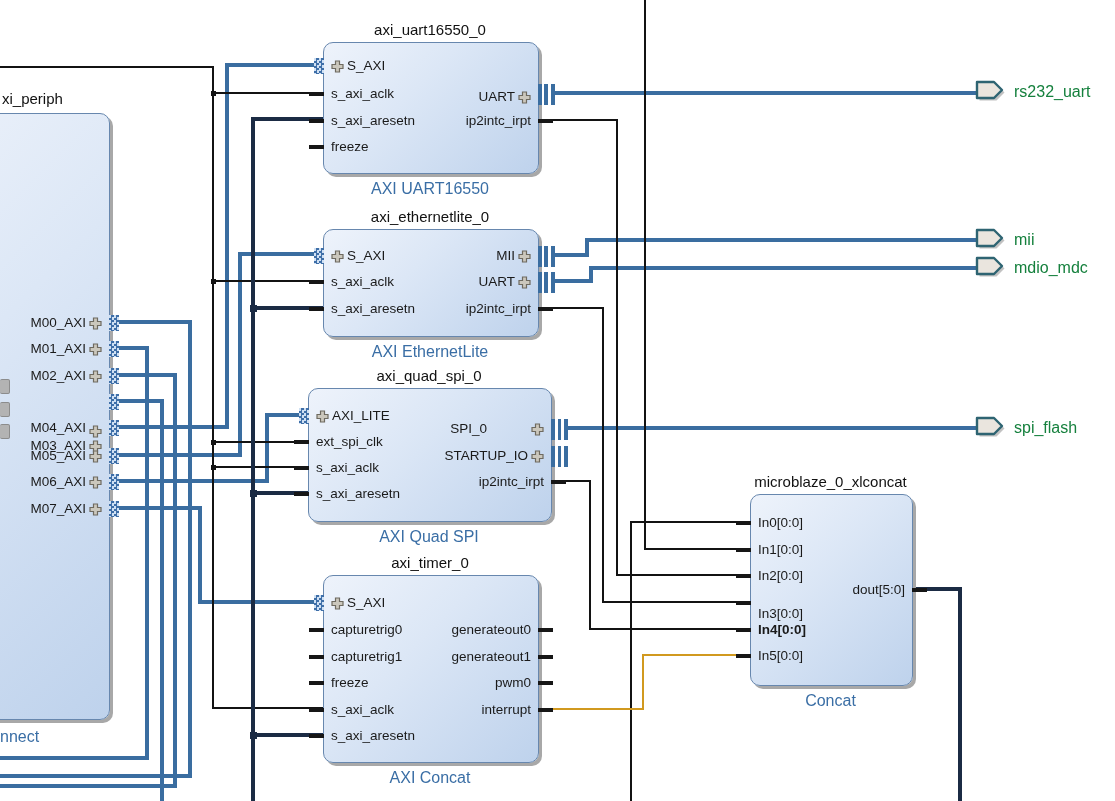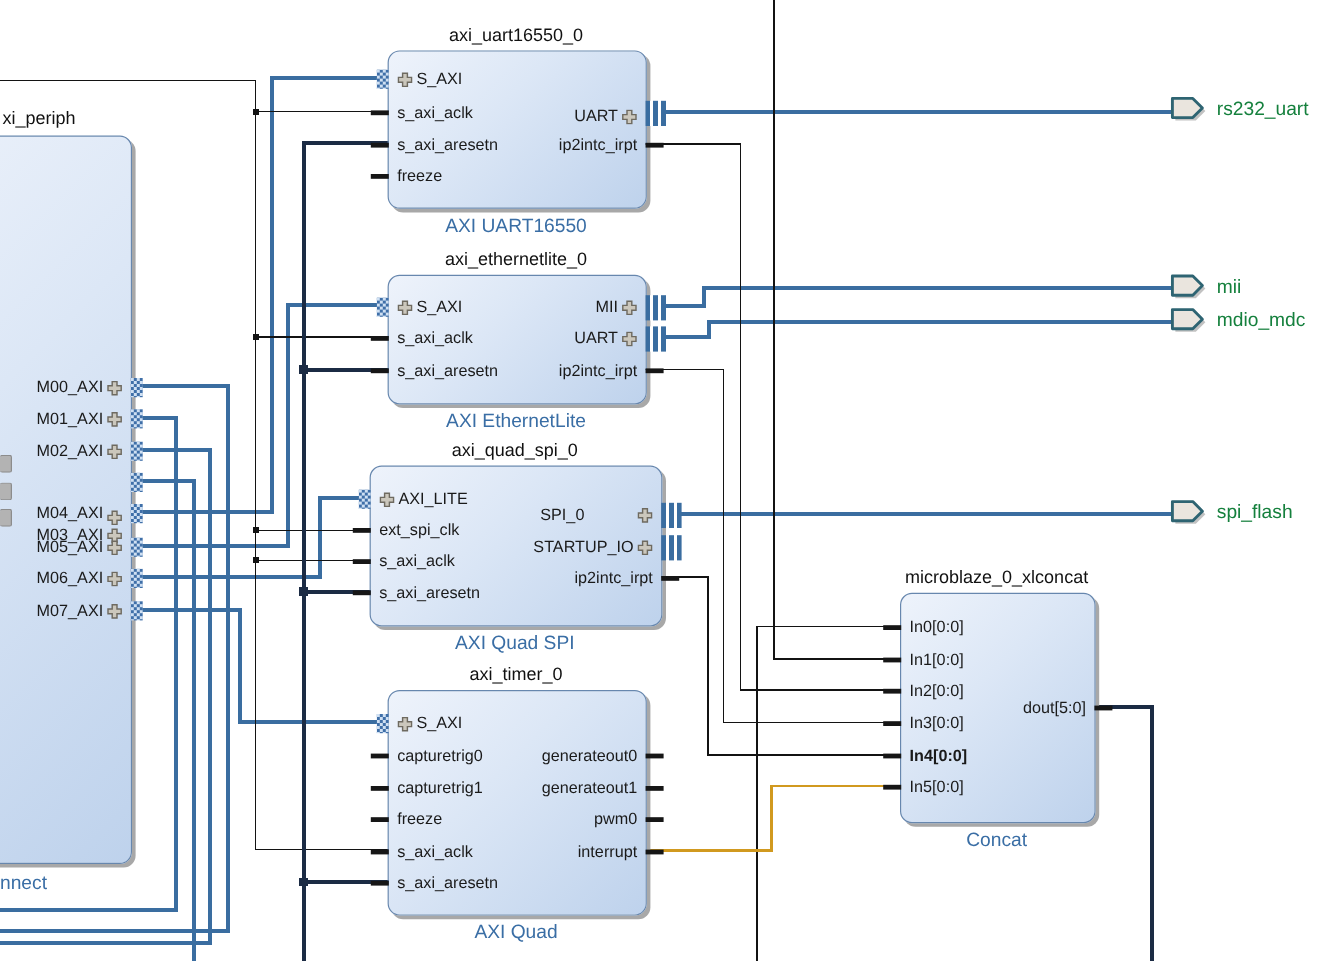--- a/index.html
+++ b/index.html
@@ -256,35 +256,35 @@
       <div class="pin-row right" style="top: 97px;">
         <div class="pin-label">pwm0</div>
       </div>
       <div class="conn conn-stub" style="top: 105px; right: -15px;"></div>
       <div class="pin-row right" style="top: 124px;">
         <div class="pin-label">interrupt</div>
       </div>
       <div class="conn conn-stub" style="top: 132px; right: -15px;"></div>
     </div>
     <div class="block-title centered" style="left: 430px; top: 554px;">axi_timer_0</div>
-    <div class="type-label centered" style="left: 430px; top: 769px;">AXI Quad</div>
+    <div class="type-label centered" style="left: 430px; top: 769px;">AXI Concat</div>
     <div class="ip-block" style="left: 750px; top: 494px; width: 161px; height: 190px;">
       <div class="pin-row left" style="top: 18px;">
         <div class="pin-label">In0[0:0]</div>
       </div>
       <div class="conn conn-stub" style="top: 26px; left: -15px;"></div>
       <div class="pin-row left" style="top: 45px;">
         <div class="pin-label">In1[0:0]</div>
       </div>
       <div class="conn conn-stub" style="top: 53px; left: -15px;"></div>
       <div class="pin-row left" style="top: 71px;">
         <div class="pin-label">In2[0:0]</div>
       </div>
       <div class="conn conn-stub" style="top: 79px; left: -15px;"></div>
-      <div class="pin-row left" style="top: 98px;">
+      <div class="pin-row left" style="top: 109px;">
         <div class="pin-label">In3[0:0]</div>
       </div>
       <div class="conn conn-stub" style="top: 106px; left: -15px;"></div>
       <div class="pin-row left" style="top: 125px; font-weight: bold;">
         <div class="pin-label">In4[0:0]</div>
       </div>
       <div class="conn conn-stub" style="top: 133px; left: -15px;"></div>
       <div class="pin-row left" style="top: 151px;">
         <div class="pin-label">In5[0:0]</div>
       </div>

